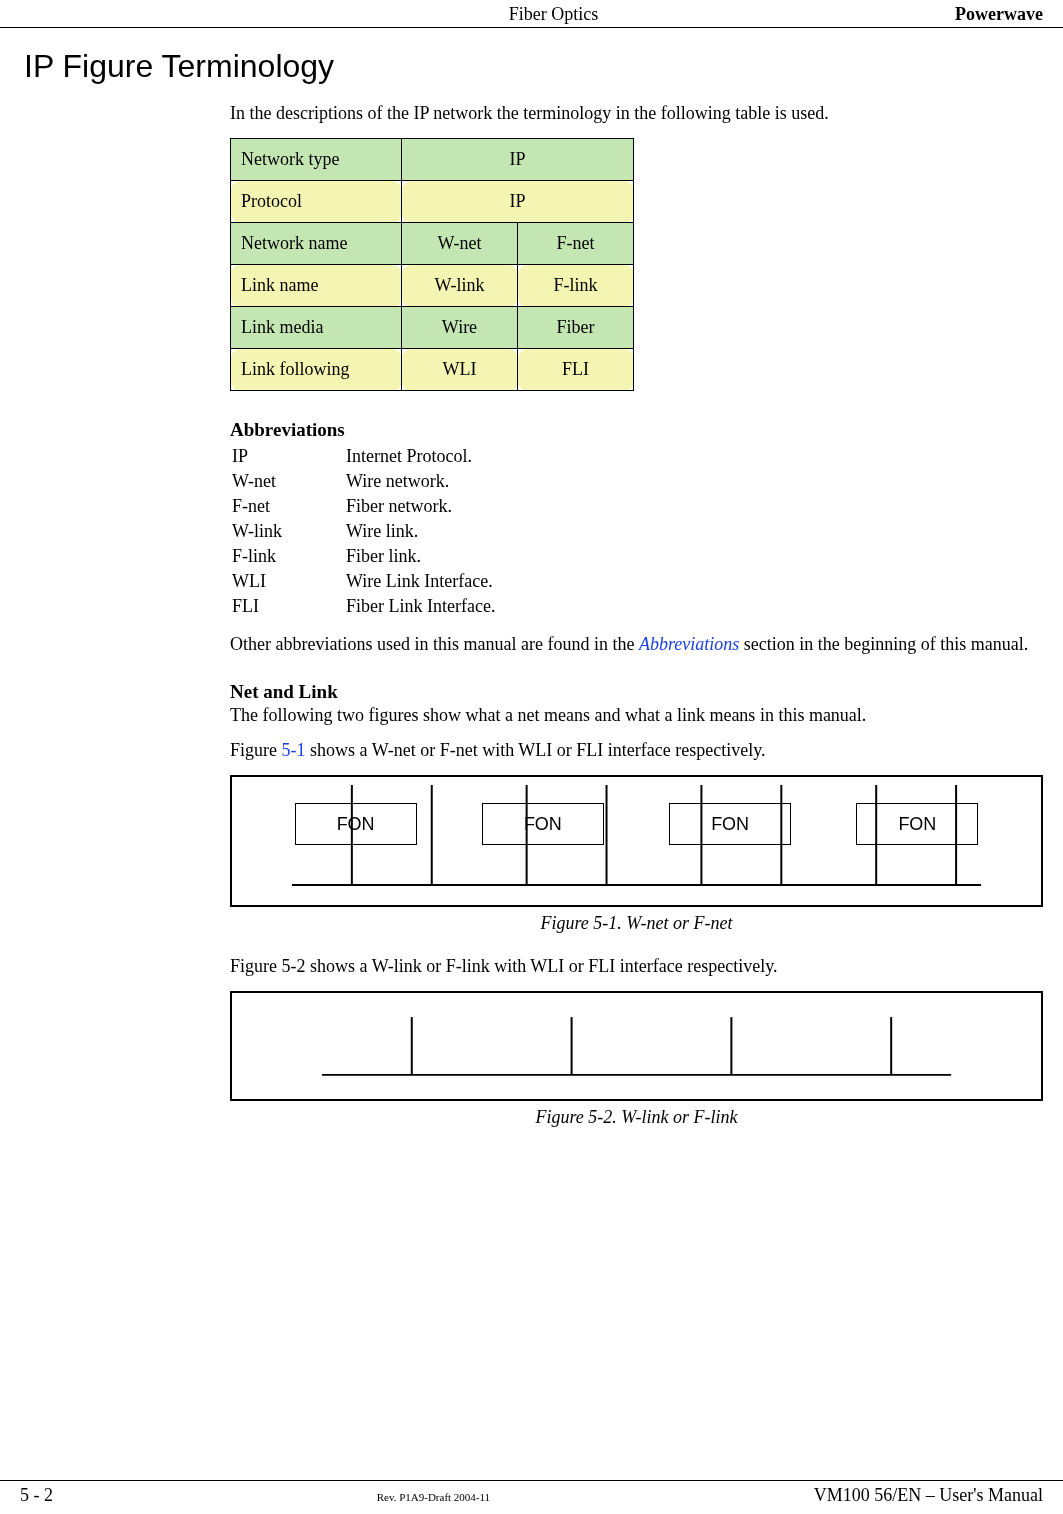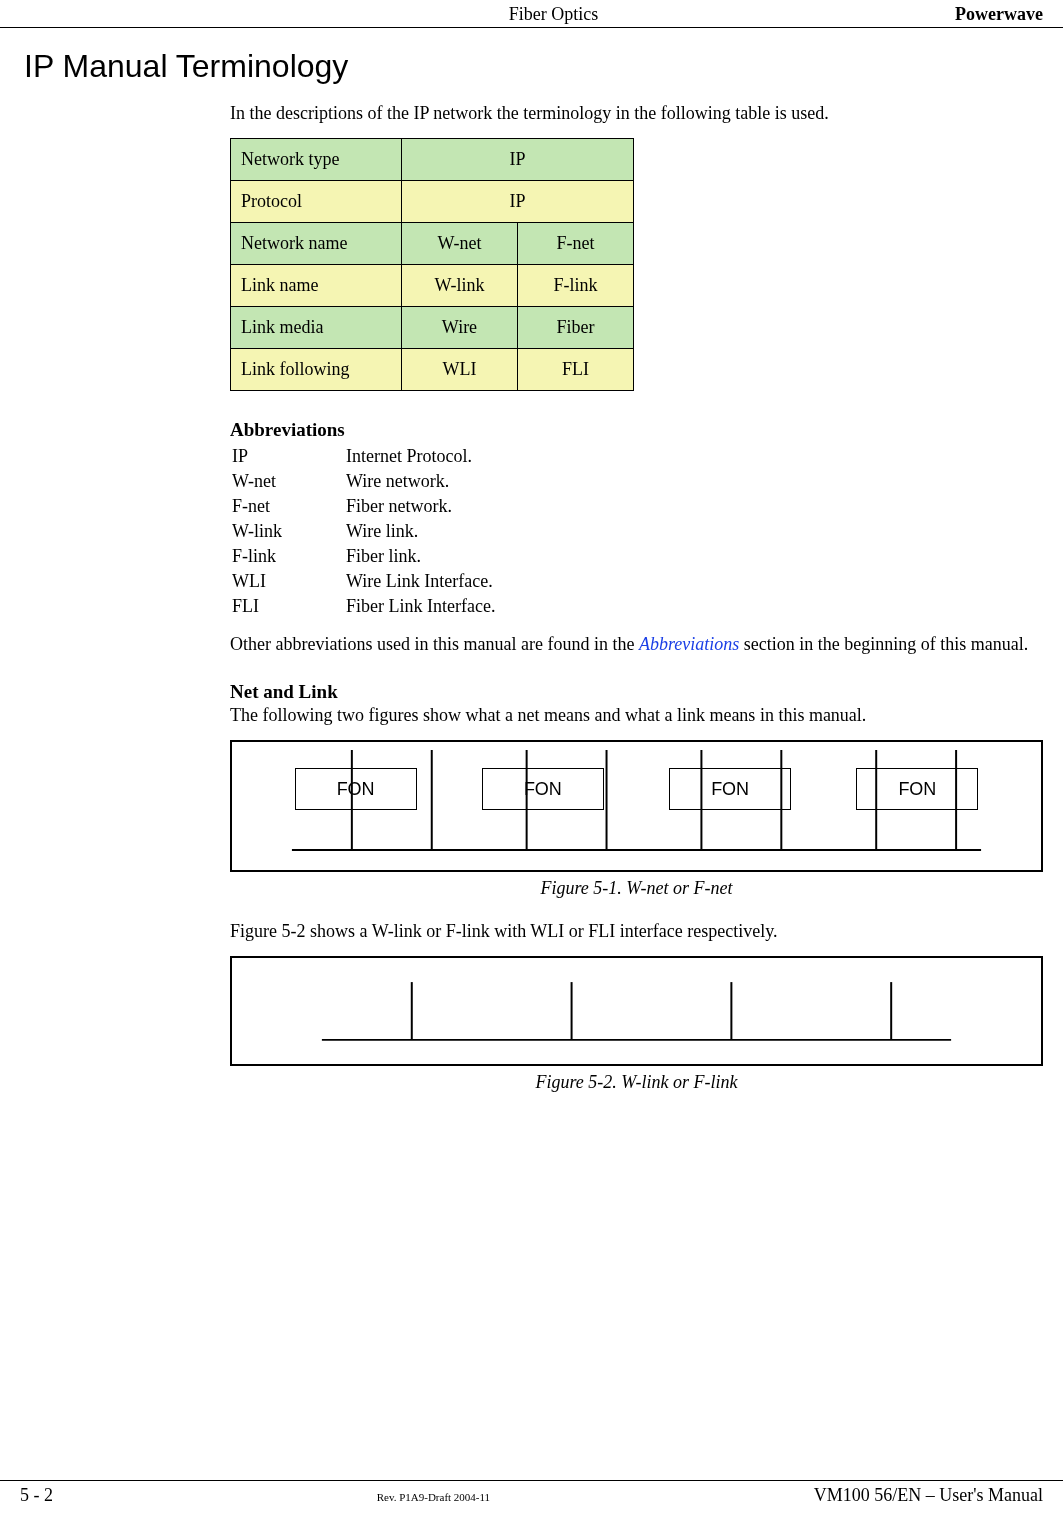--- a/index.html
+++ b/index.html
@@ -39,21 +39,21 @@
     margin-bottom: 28px;
   }
   .term-table td {
     border: 1px solid #000;
     padding: 10px 10px;
     font-size: 18px;
     text-align: center;
   }
   .term-table td.label { text-align: left; width: 150px; }
   .g { background: #c3e6b3; }
-  .y { background: #f5f5b3; }
+  .y { background: #f5f5b3; border-radius: 9px; }
   .sub-heading {
     font-weight: bold;
     font-size: 19px;
     margin-top: 8px;
     margin-bottom: 2px;
   }
   .abbr-table td {
     padding: 1px 12px 1px 0;
     vertical-align: top;
     font-size: 18px;
@@ -110,21 +110,21 @@
 </style>
 </head>
 <body>
 
 <div class="header">
   <span style="width:150px;"></span>
   <span class="center">Fiber Optics</span>
   <span class="right">Powerwave</span>
 </div>
 
-<h1 class="main-heading">IP Manual Terminology</h1>
+<h1 class="main-heading">IP Figure Terminology</h1>
 
 <div class="content">
 
   <p class="para">In the descriptions of the IP network the terminology in the following table is used.</p>
 
   <table class="term-table">
     <tbody>
         <tr>
       <td class="label g">Network type</td>
       <td class="g" colspan="2" style="width:190px">IP</td>
@@ -189,20 +189,23 @@
         </tr>
   </tbody>
     </table>
 
   <p class="para note">
     <span>Other abbreviations used in this manual are found in the </span><span class="link-ital">Abbreviations</span><span> section in the beginning of this manual.</span>
   </p>
 
   <div class="sub-heading" style="margin-top:26px">Net and Link</div>
   <p class="para">The following two figures show what a net means and what a link means in this manual.</p>
+  <p class="para">
+    <span>Figure </span><span class="fig-ref">5-1</span><span> shows a W-net or F-net with WLI or FLI interface respectively.</span>
+  </p>
 
   <div class="figure-box fig1">
     <div class="fon-row">
       <div class="fon-box">FON</div>
       <div class="fon-box">FON</div>
       <div class="fon-box">FON</div>
       <div class="fon-box">FON</div>
     </div>
     <svg class="bus-svg" viewBox="0 0 810 110" preserveAspectRatio="none" style="height:110px;">
       <line x1="60" y1="100" x2="750" y2="100" stroke="#000" stroke-width="2"></line>

